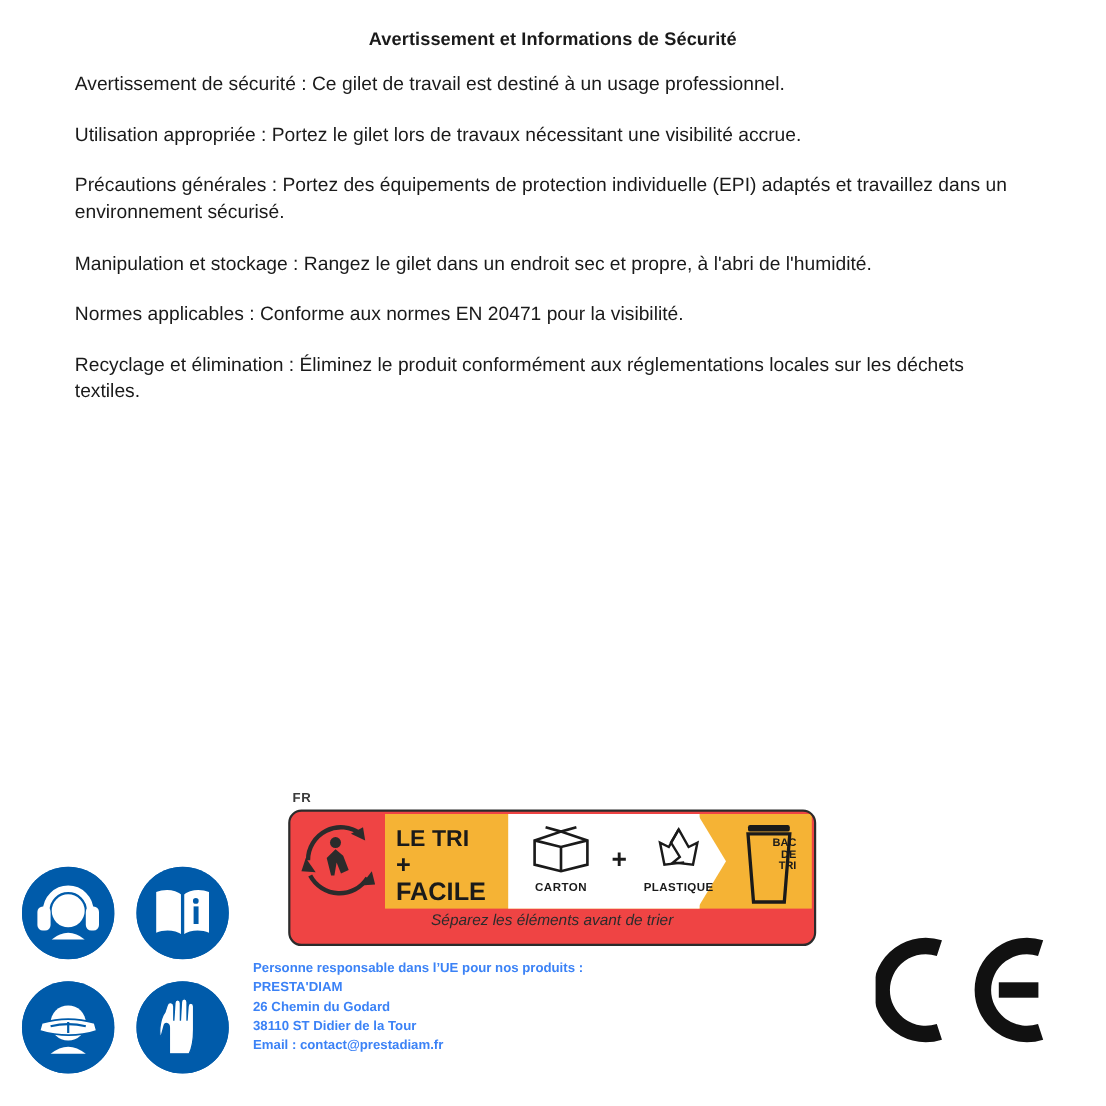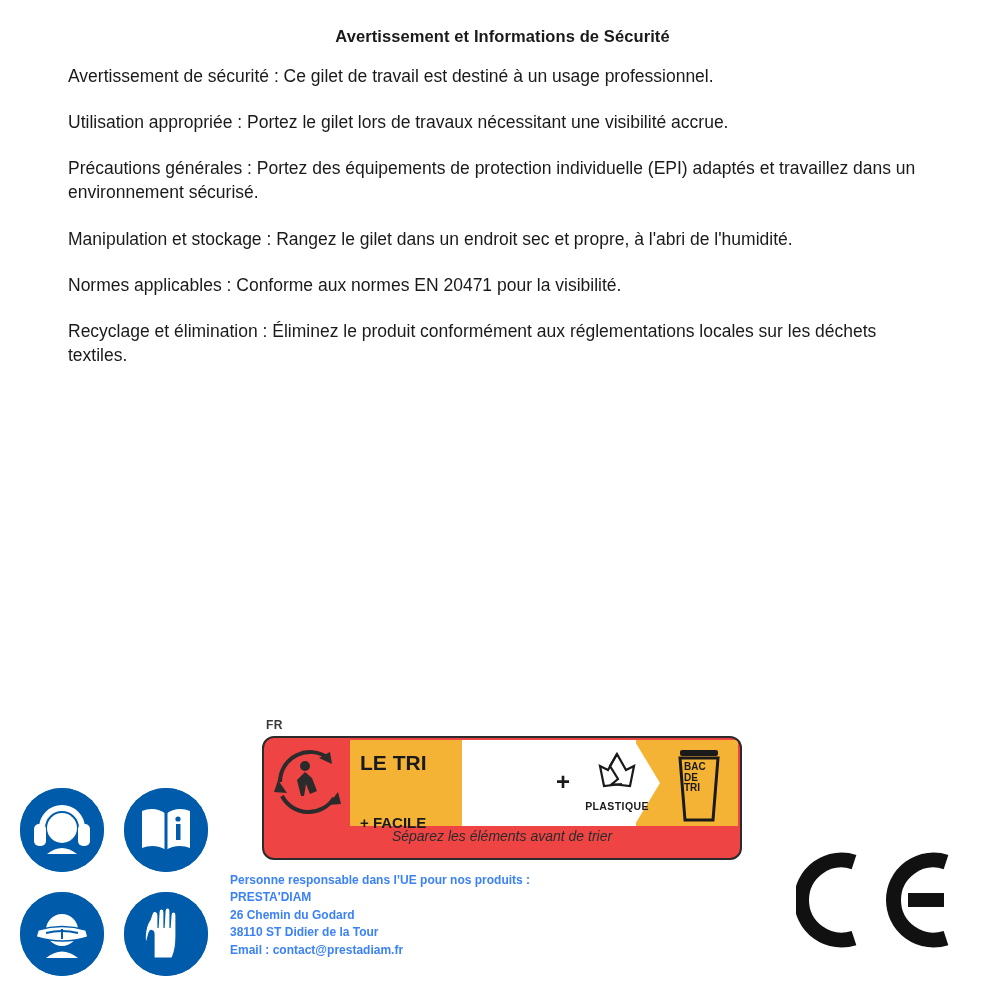--- a/index.html
+++ b/index.html
@@ -127,21 +127,21 @@
   .rb-letri {
     position: absolute;
     left: 96px;
     top: 14px;
     width: 100px;
     color: #1a1a1a;
     font-weight: bold;
     line-height: 1.05;
     font-size: 21px;
   }
-  .rb-letri .l2 { font-size: 15px; margin-top: 41px; }
+  .rb-letri .l2 { font-size: 23px; }
   .rb-carton {
     position: absolute;
     left: 208px;
     top: 8px;
     width: 76px;
     text-align: center;
   }
   .rb-plus {
     position: absolute;
     left: 292px;
@@ -169,21 +169,21 @@
     left: 404px;
     top: 8px;
     width: 62px;
     text-align: center;
   }
   .rb-bin-text {
     position: absolute;
     left: 420px;
     top: 24px;
     width: 40px;
-    text-align: left;
+    text-align: right;
     font-size: 10px;
     font-weight: bold;
     line-height: 1.05;
     color: #1a1a1a;
   }
   .rb-footer {
     position: absolute;
     left: 0;
     top: 90px;
     width: 476px;
@@ -301,20 +301,29 @@
         <circle cx="33" cy="18" r="5" fill="#2b2b2b"></circle>
         <path d="M33 24 l-8 8 4 16 3 0 2 -12 4 10 7 -3 -5 -13 z" fill="#2b2b2b"></path>
       </svg>
     </div>
 
     <div class="rb-letri">
       <div class="l1">LE TRI</div>
       <div class="l2">+ FACILE</div>
     </div>
 
+    <div class="rb-carton">
+      <svg viewBox="0 0 76 48" width="76" height="48" aria-hidden="true">
+        <path d="M14 18 L38 10 L62 18 L62 40 L38 46 L14 40 Z" fill="none" stroke="#1a1a1a" stroke-width="2.4"></path>
+        <path d="M14 18 L38 24 L62 18" fill="none" stroke="#1a1a1a" stroke-width="2.4"></path>
+        <path d="M38 24 L38 46" fill="none" stroke="#1a1a1a" stroke-width="2.4"></path>
+        <path d="M24 6 L38 10 L52 6" fill="none" stroke="#1a1a1a" stroke-width="2.4"></path>
+      </svg>
+      <div class="rb-itemlabel">CARTON</div>
+    </div>
 
     <div class="rb-plus">+</div>
 
     <div class="rb-plastique">
       <svg viewBox="0 0 86 48" width="86" height="48" aria-hidden="true">
         <path d="M43 8 L52 24 L60 20 L56 40 L38 38 L44 33 L36 20 Z" fill="none" stroke="#1a1a1a" stroke-width="2.2"></path>
         <path d="M43 8 L34 24 L26 20 L30 40 L48 38" fill="none" stroke="#1a1a1a" stroke-width="2.2"></path>
       </svg>
       <div class="rb-itemlabel">PLASTIQUE</div>
     </div>

